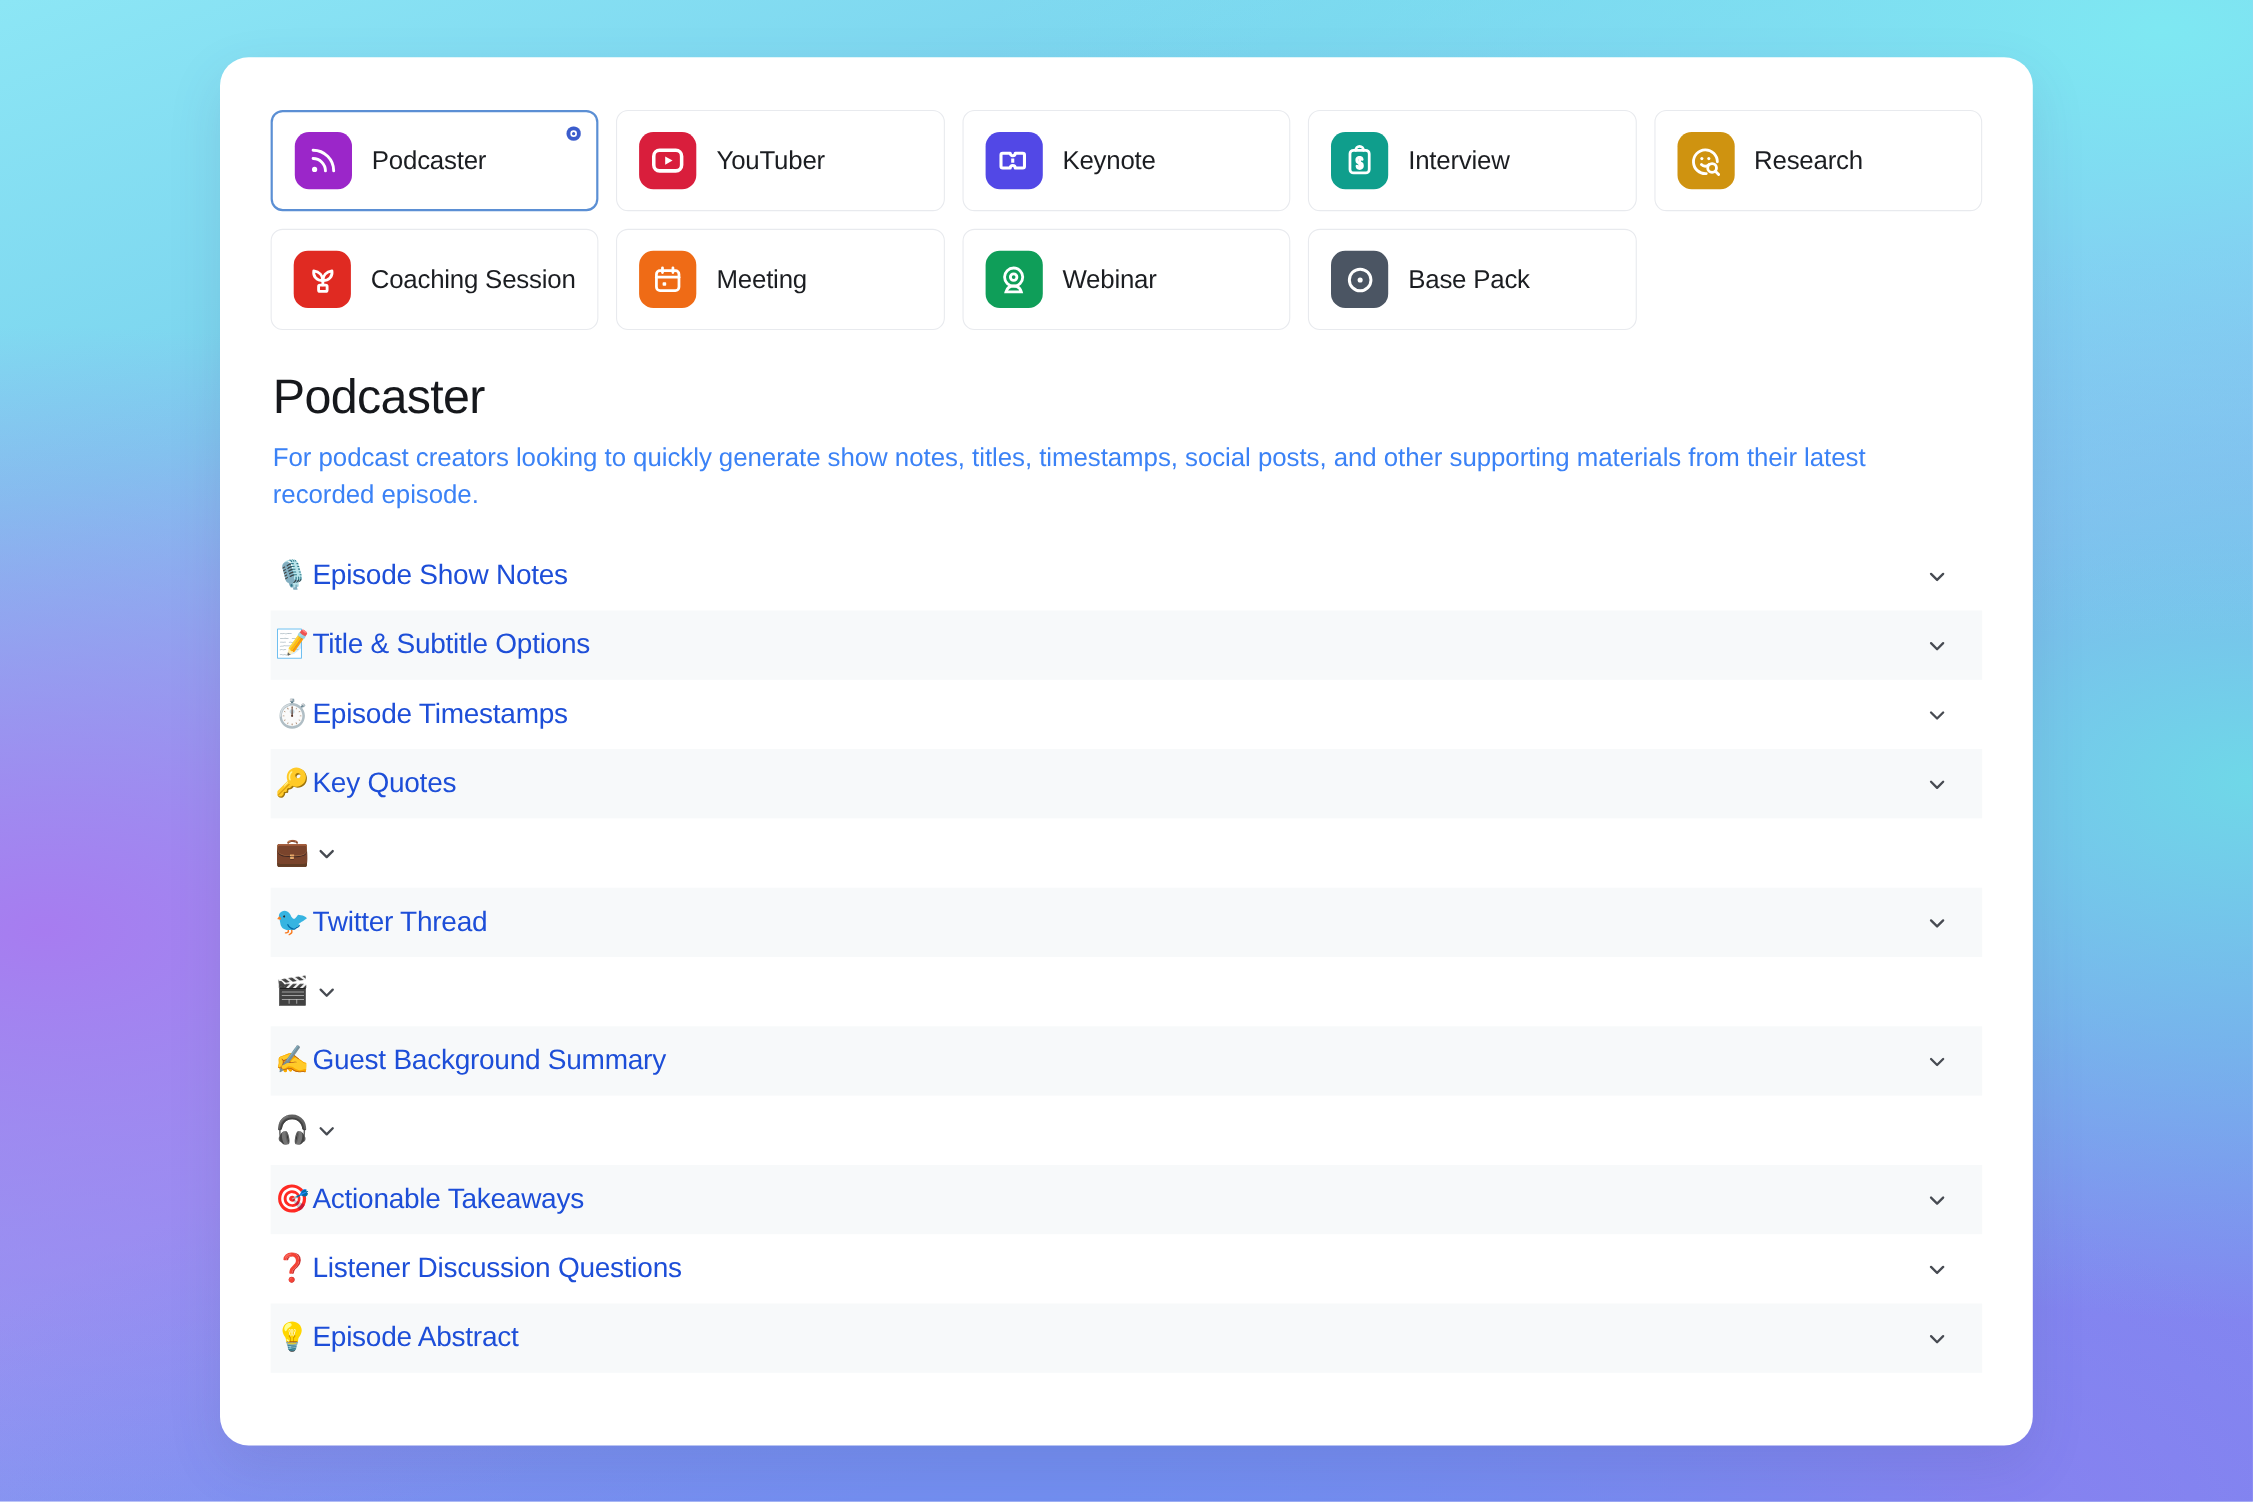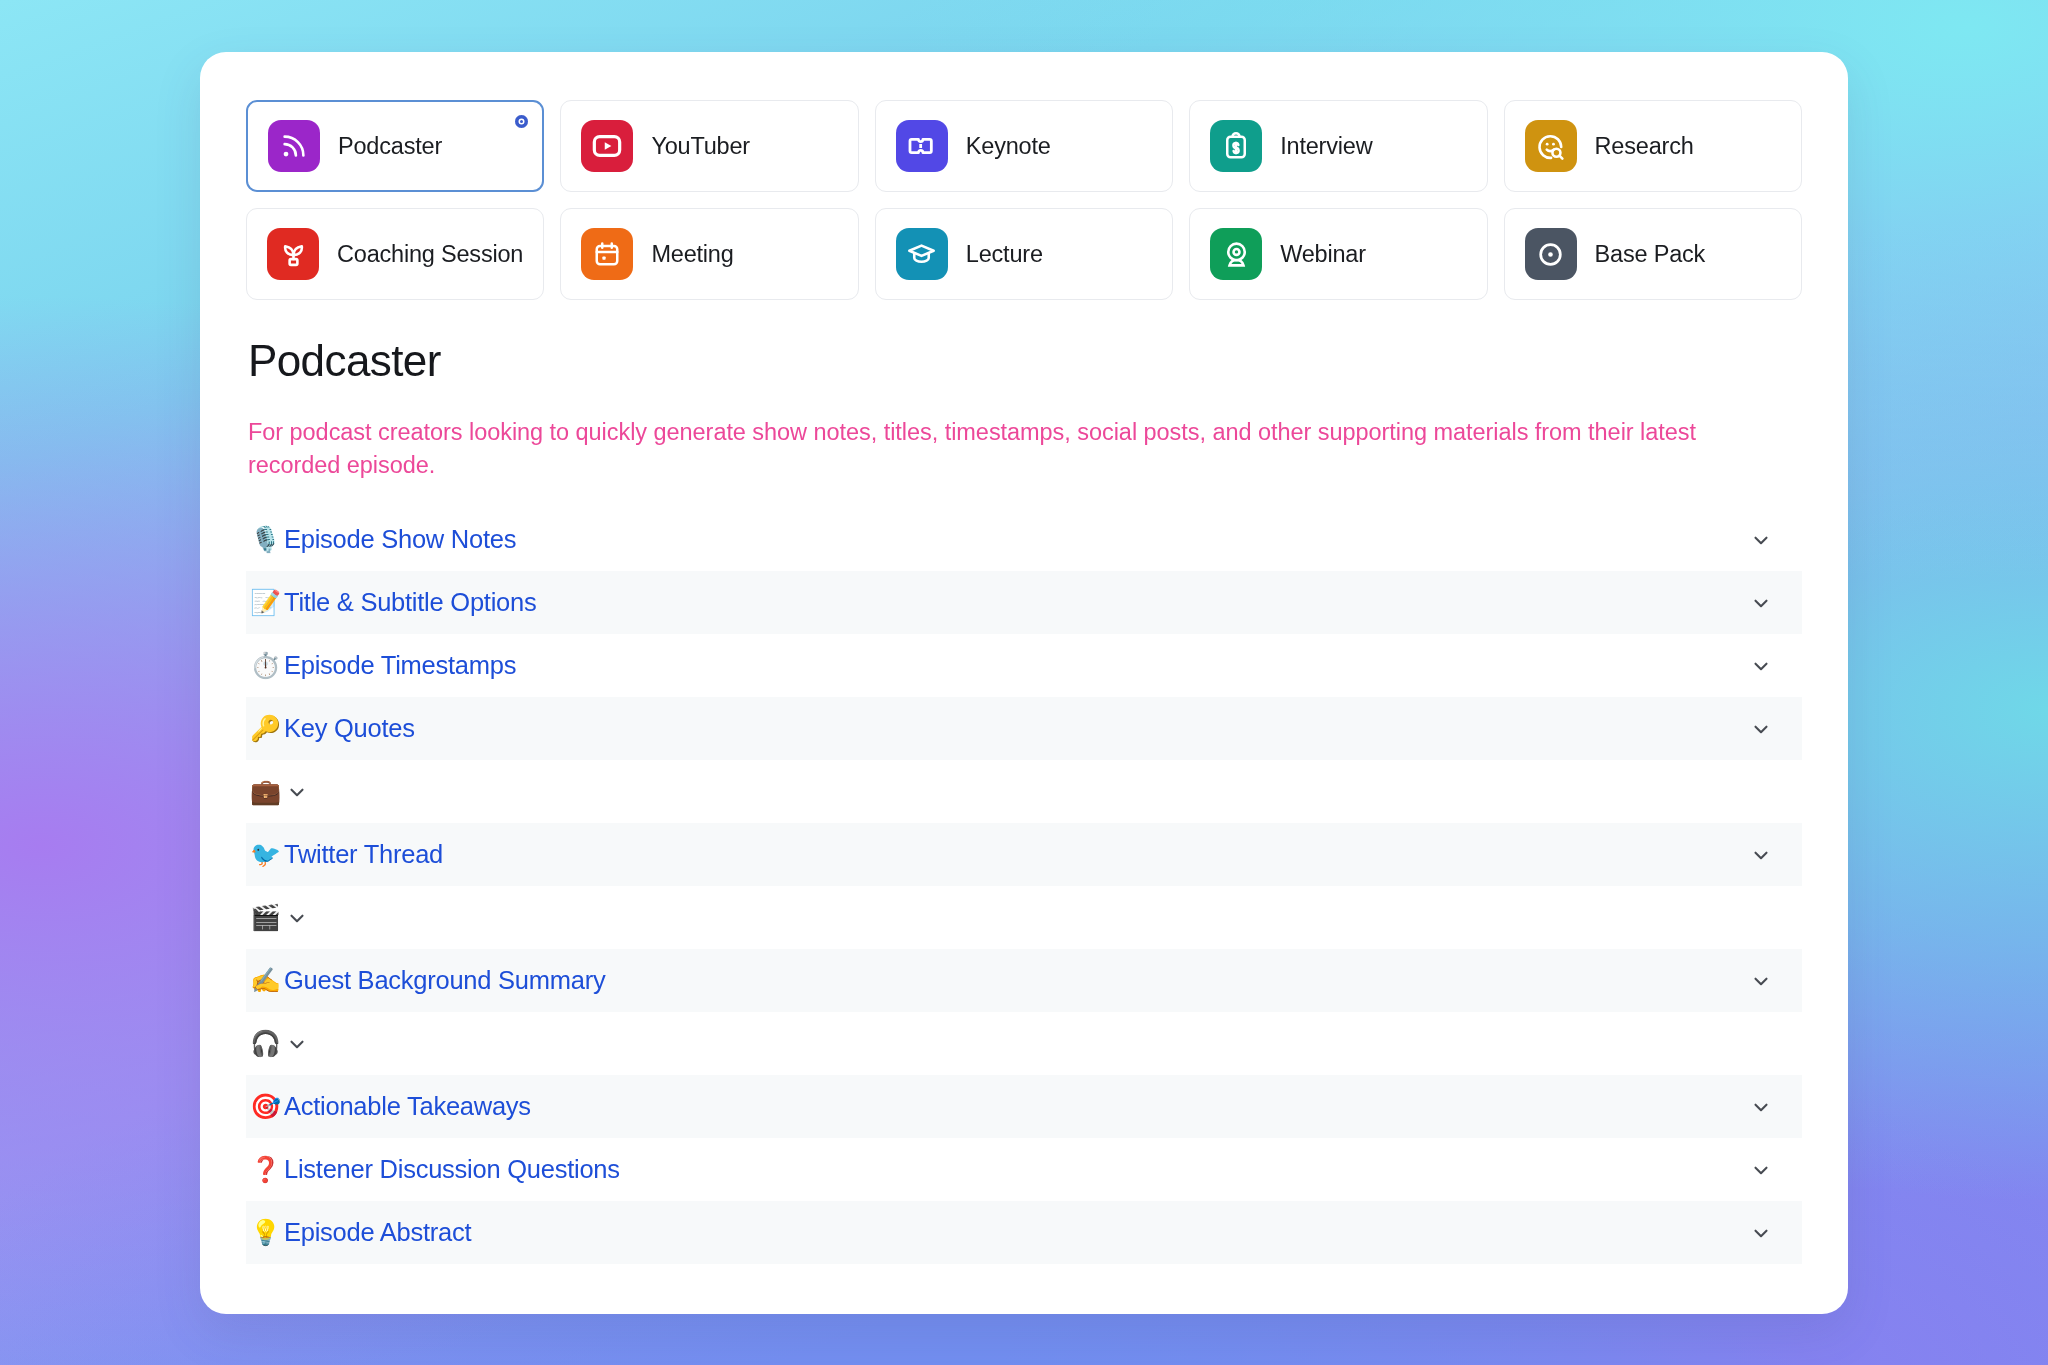--- a/index.html
+++ b/index.html
@@ -98,24 +98,24 @@
 
   .head-title {
     font-size: 44px;
     font-weight: 400;
     color: #16181c;
     letter-spacing: -0.6px;
     line-height: 1.15;
   }
 
   .head-desc {
-    margin-top: 29px;
+    margin-top: 13px;
     font-size: 23.5px;
     line-height: 1.42;
-    color: #ec4899;
+    color: #3b82f6;
     max-width: 1500px;
     letter-spacing: -0.05px;
   }
 
   
   .acc-list { margin-top: 26px; }
 
   .acc-row {
     display: flex;
     align-items: center;
@@ -229,29 +229,20 @@
             <svg width="30" height="30" viewBox="0 0 24 24" fill="none" stroke="#fff" stroke-width="2" stroke-linecap="round">
               <rect x="3.8" y="5.6" width="16.4" height="14.6" rx="2.6"></rect>
               <path d="M3.8 10.4h16.4"></path>
               <path d="M8.2 3.6v3.4M15.8 3.6v3.4"></path>
               <rect x="8.3" y="14" width="2.6" height="2.6" rx="0.6" fill="#fff" stroke="none"></rect>
             </svg>
           </span>
           <span class="tpl-label">Meeting</span>
         </div>
         <div class="tpl-card">
-          <span class="tpl-ico" style="background: rgb(19, 145, 181);">
-            <svg width="31" height="31" viewBox="0 0 24 24" fill="none" stroke="#fff" stroke-width="2" stroke-linecap="round" stroke-linejoin="round">
-              <path d="M2.6 9.1L12 5.1l9.4 4-9.4 4z"></path>
-              <path d="M6.4 11.1v3.6c0 1.7 2.5 2.9 5.6 2.9s5.6-1.2 5.6-2.9v-3.6"></path>
-            </svg>
-          </span>
-          <span class="tpl-label">Lecture</span>
-        </div>
-        <div class="tpl-card">
           <span class="tpl-ico" style="background: rgb(15, 158, 89);">
             <svg width="31" height="31" viewBox="0 0 24 24" fill="none" stroke="#fff" stroke-width="2" stroke-linecap="round">
               <circle cx="12" cy="10" r="6.4"></circle>
               <circle cx="12" cy="10" r="2.3"></circle>
               <path d="M6.6 20.4a5.6 5.6 0 0 1 10.8 0z"></path>
             </svg>
           </span>
           <span class="tpl-label">Webinar</span>
         </div>
         <div class="tpl-card">

